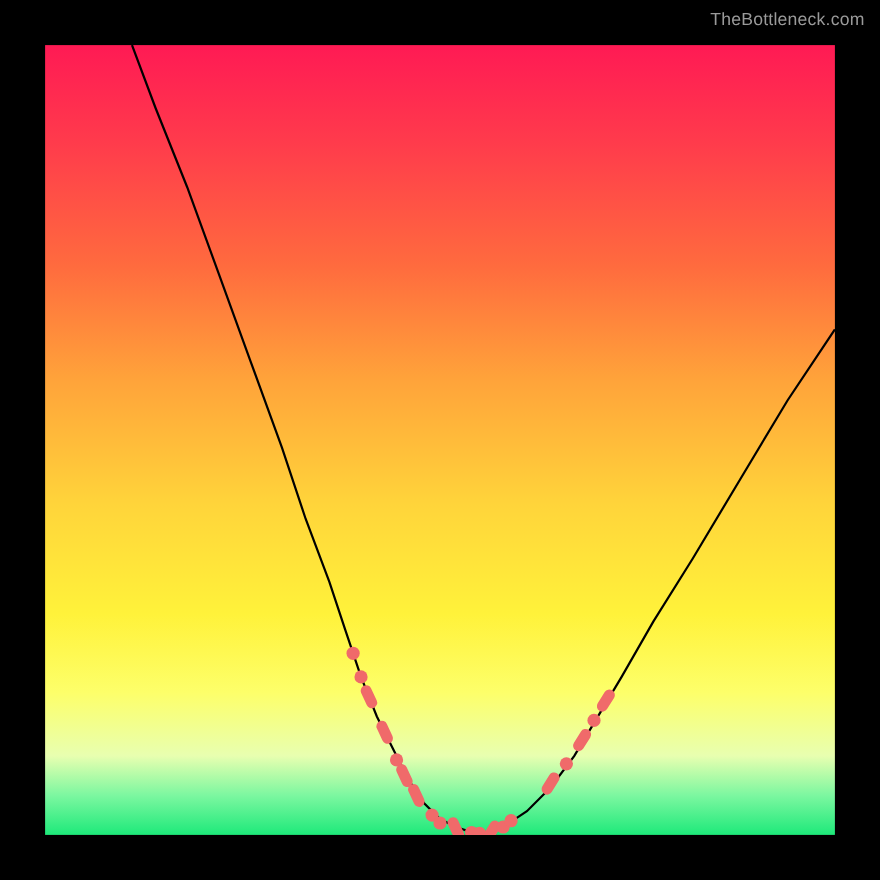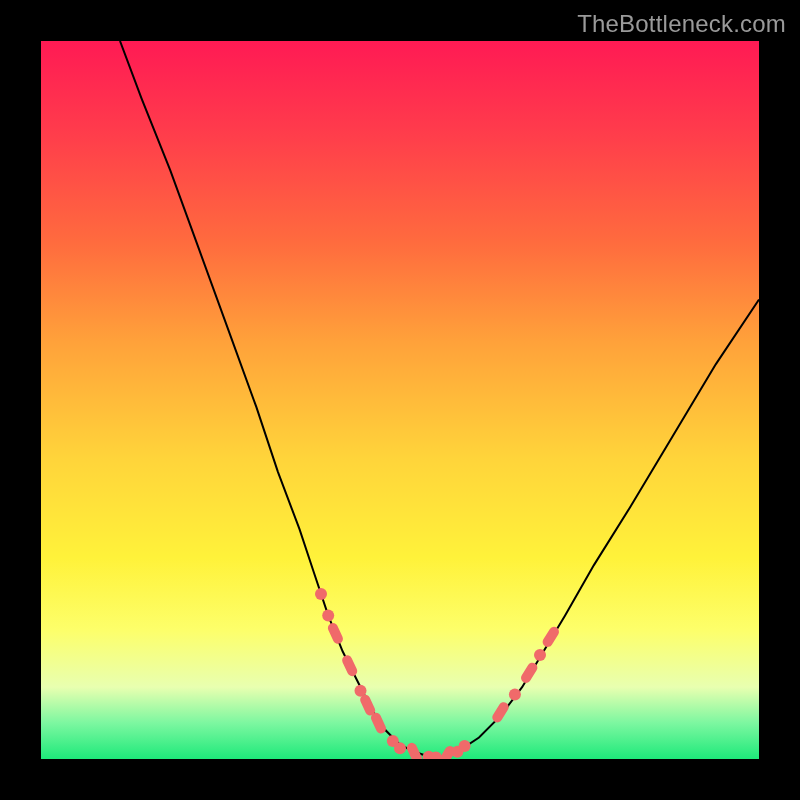--- a/index.html
+++ b/index.html
@@ -41,21 +41,21 @@
     position: absolute;
     inset: 0;
     width: 718px;
     height: 718px;
   }
   .watermark {
     position: absolute;
     top: 10px;
     right: 14px;
     color: #9a9a9a;
-    font-size: 24px;
+    font-size: 16px;
     letter-spacing: 0.2px;
     user-select: none;
   }
 </style>
 </head>
 <body>
 
 <div class="stage">
   <div class="plot-area">
     <svg class="curve-svg" viewBox="0 0 718 718">

